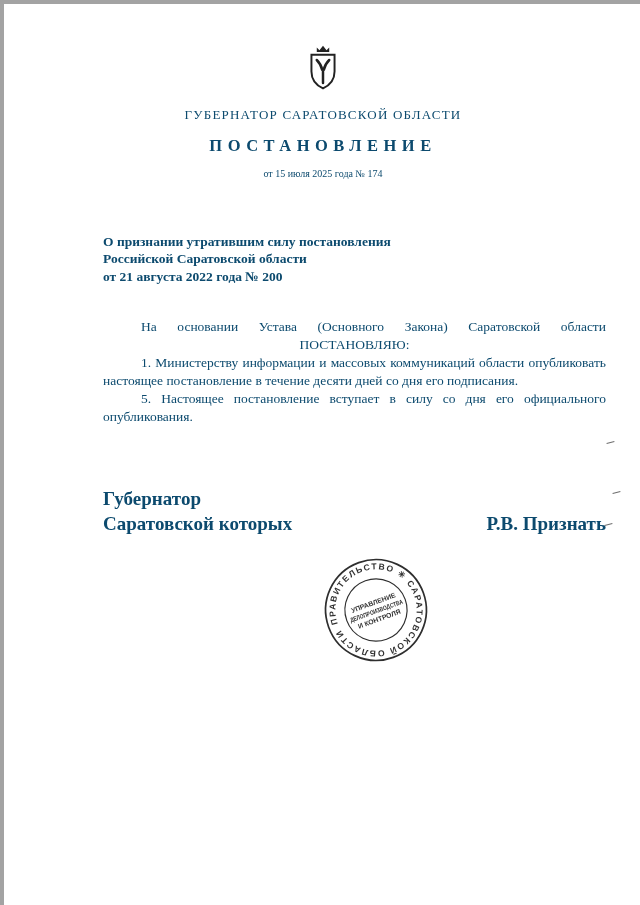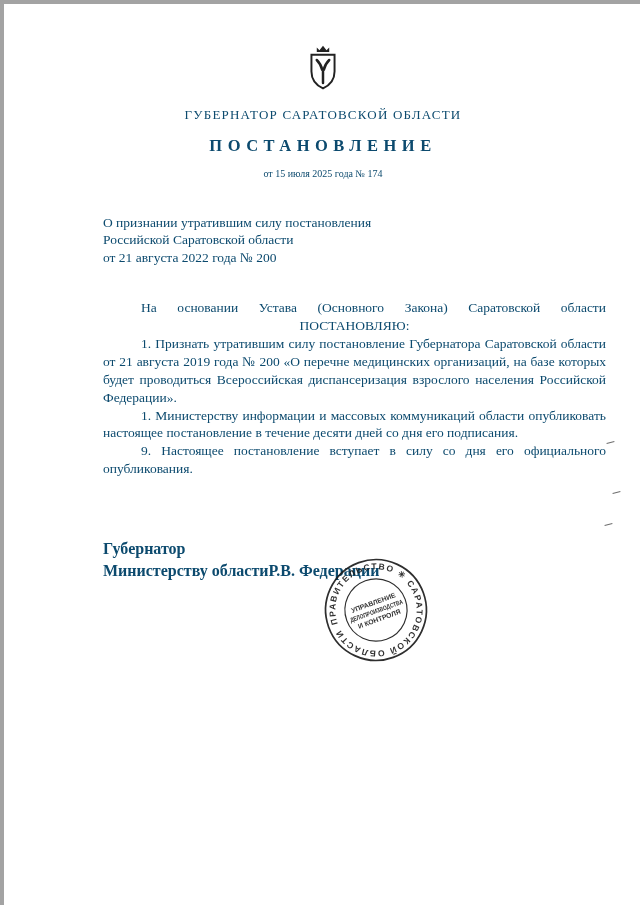--- a/index.html
+++ b/index.html
@@ -38,24 +38,24 @@
     margin-top: 12px;
     text-align: center;
     font-size: 10px;
   }
   .city {
     margin-top: 17px;
     text-align: center;
     font-size: 11px;
   }
   .subject {
-    margin: 35px 0 0 99px;
+    margin: 54px 0 0 99px;
     width: 503px;
     font-size: 13.5px;
-    font-weight: normal;
+    font-weight: bold;
     line-height: 1.28;
   }
   .body-text {
     margin: 33px 0 0 99px;
     width: 503px;
     font-size: 13.5px;
     line-height: 1.33;
   }
   .intro {
     text-indent: 38px;
@@ -66,23 +66,23 @@
   .resolve { text-align: center; }
   .para {
     margin: 0;
     text-indent: 38px;
     text-align: justify;
   }
   .sig-row {
     margin: 60px 0 0 99px;
     width: 503px;
     display: flex;
-    justify-content: flex-start;
+    justify-content: space-between;
     align-items: flex-end;
-    font-size: 16px;
+    font-size: 19px;
     font-weight: bold;
     line-height: 1.35;
   }
   .stamp {
     position: absolute;
     left: 312px;
     top: 546px;
     width: 120px;
     height: 120px;
     opacity: 0.92;
@@ -129,31 +129,30 @@
 
   <div class="subject">
     <div>О признании утратившим силу постановления</div>
     <div>Российской Саратовской области</div>
     <div>от 21 августа 2022 года № 200</div>
   </div>
 
   <div class="body-text">
     <div class="intro">На основании Устава (Основного Закона) Саратовской области</div>
     <div class="resolve">ПОСТАНОВЛЯЮ:</div>
-    <p class="para">1. Признать утратившим силу постановление Губернатора Саратовской области от 21 августа 2019 года № 200 «О перечне медицинских организаций, на базе которых будет проводиться Всероссийская диспансеризация взрослого населения Российской Федерации».</p>
     <p class="para">1. Министерству информации и массовых коммуникаций области опубликовать настоящее постановление в течение десяти дней со дня его подписания.</p>
-    <p class="para">9. Настоящее постановление вступает в силу со дня его официального опубликования.</p>
+    <p class="para">5. Настоящее постановление вступает в силу со дня его официального опубликования.</p>
   </div>
 
   <div class="sig-row">
     <div class="sig-title">
       <div>Губернатор</div>
-      <div>Министерству области</div>
+      <div>Саратовской которых</div>
     </div>
-    <div class="sig-name">Р.В. Федерации</div>
+    <div class="sig-name">Р.В. Признать</div>
   </div>
 
   <svg class="stamp" viewBox="0 0 112 112" aria-hidden="true">
     <g transform="rotate(-20 56 56)">
       <circle cx="56" cy="56" r="47" fill="none" stroke="#1d1d1d" stroke-width="1.6"></circle>
       <circle cx="56" cy="56" r="29" fill="none" stroke="#1d1d1d" stroke-width="1.1"></circle>
       <defs>
         <path id="stamp-ring-path" d="M 56,56 m -38,0 a 38,38 0 1,1 76,0 a 38,38 0 1,1 -76,0"></path>
       </defs>
       <text class="ring-text">

